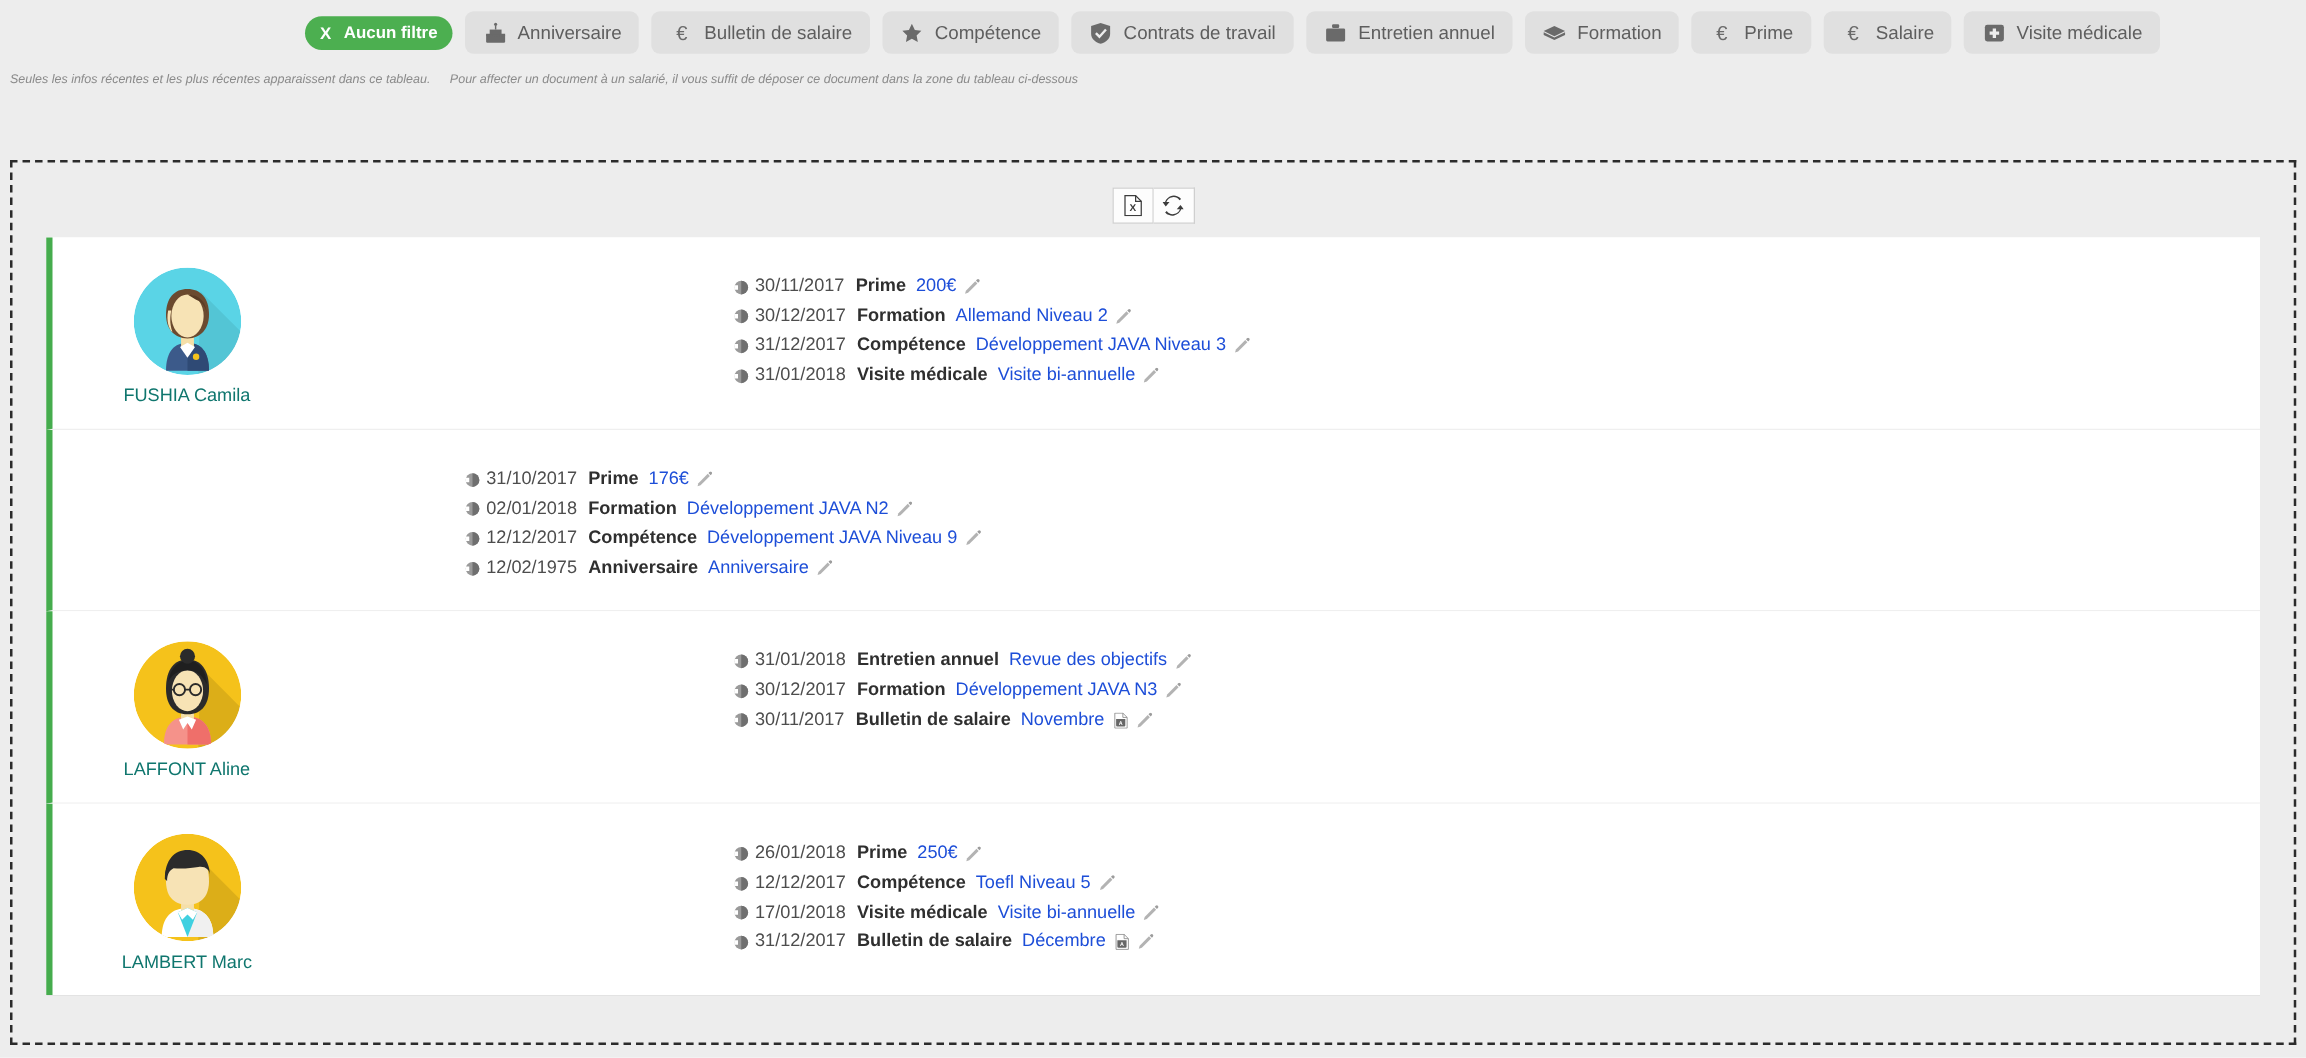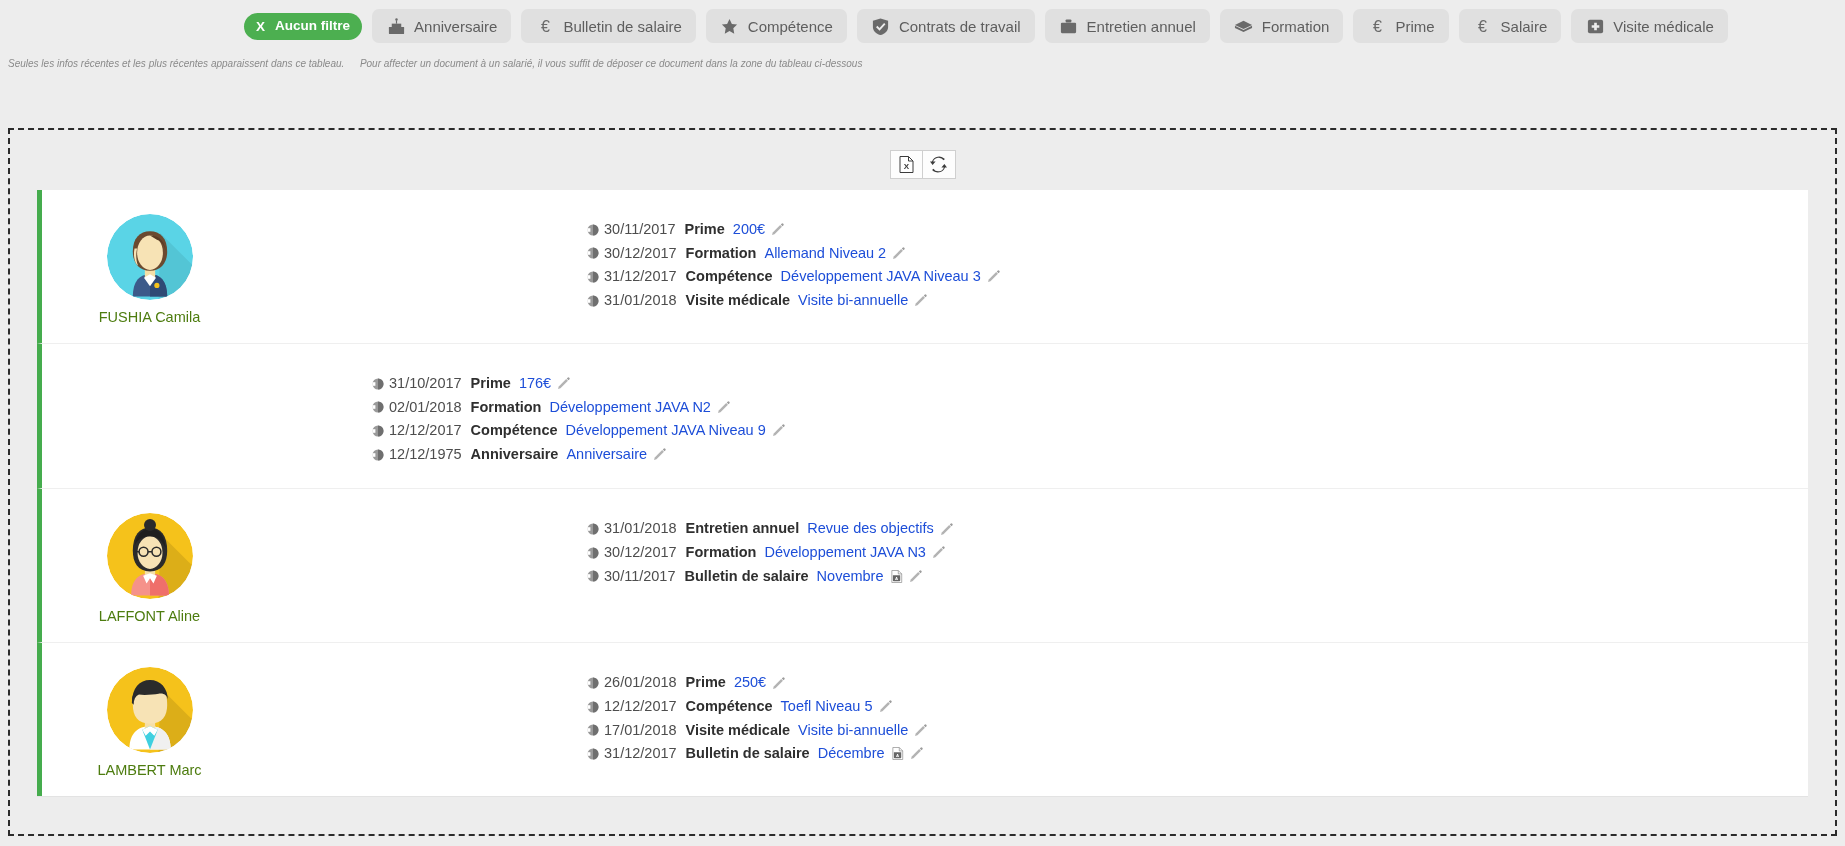--- a/index.html
+++ b/index.html
@@ -136,21 +136,21 @@
     width: 86px;
     height: 86px;
     border-radius: 50%;
     overflow: hidden;
     position: relative;
   }
   .avatar svg { display: block; width: 86px; height: 86px; }
   .emp-name {
     margin-top: 9px;
     font-size: 14.5px;
-    color: #4d7c0f;
+    color: #0f766e;
     white-space: nowrap;
     text-align: right;
   }
 
   .events-cell {
     flex: 1 1 auto;
     padding: 28px 0 22px 330px;
   }
   .event-line {
     display: flex;
@@ -461,21 +461,21 @@
           </div>
           <div class="event-line">
             <span class="ev-icon">
               <svg viewBox="0 0 12 12" width="12" height="12">
                 <circle cx="6" cy="6" r="5.5" fill="#9a9a9a"></circle>
                 <path d="M6 0.5 A5.5 5.5 0 0 1 6 11.5 Z" fill="#6f6f6f"></path>
                 <rect x="0" y="4.3" width="4" height="3.4" fill="#ededed" opacity="0"></rect>
                 <path d="M0.4 4.2 h3 v3.6 h-3 Z" fill="#ffffff"></path>
               </svg>
             </span>
-            <span class="ev-date">12/12/1975</span>
+            <span class="ev-date">12/02/1975</span>
             <span class="ev-type">Anniversaire</span>
             <span class="ev-value">Anniversaire</span>
             <span class="ev-edit">
               <svg viewBox="0 0 15 15" width="13" height="13">
                 <path d="M2 11 L1.2 13.8 L4 13 L12.6 4.4 L10.6 2.4 Z" fill="#b3b3b3"></path>
                 <path d="M11.3 1.7 L13.3 3.7 L14.2 2.8 A1.4 1.4 0 0 0 12.2 0.8 Z" fill="#9c9c9c"></path>
               </svg>
             </span>
           </div>
         </div>

